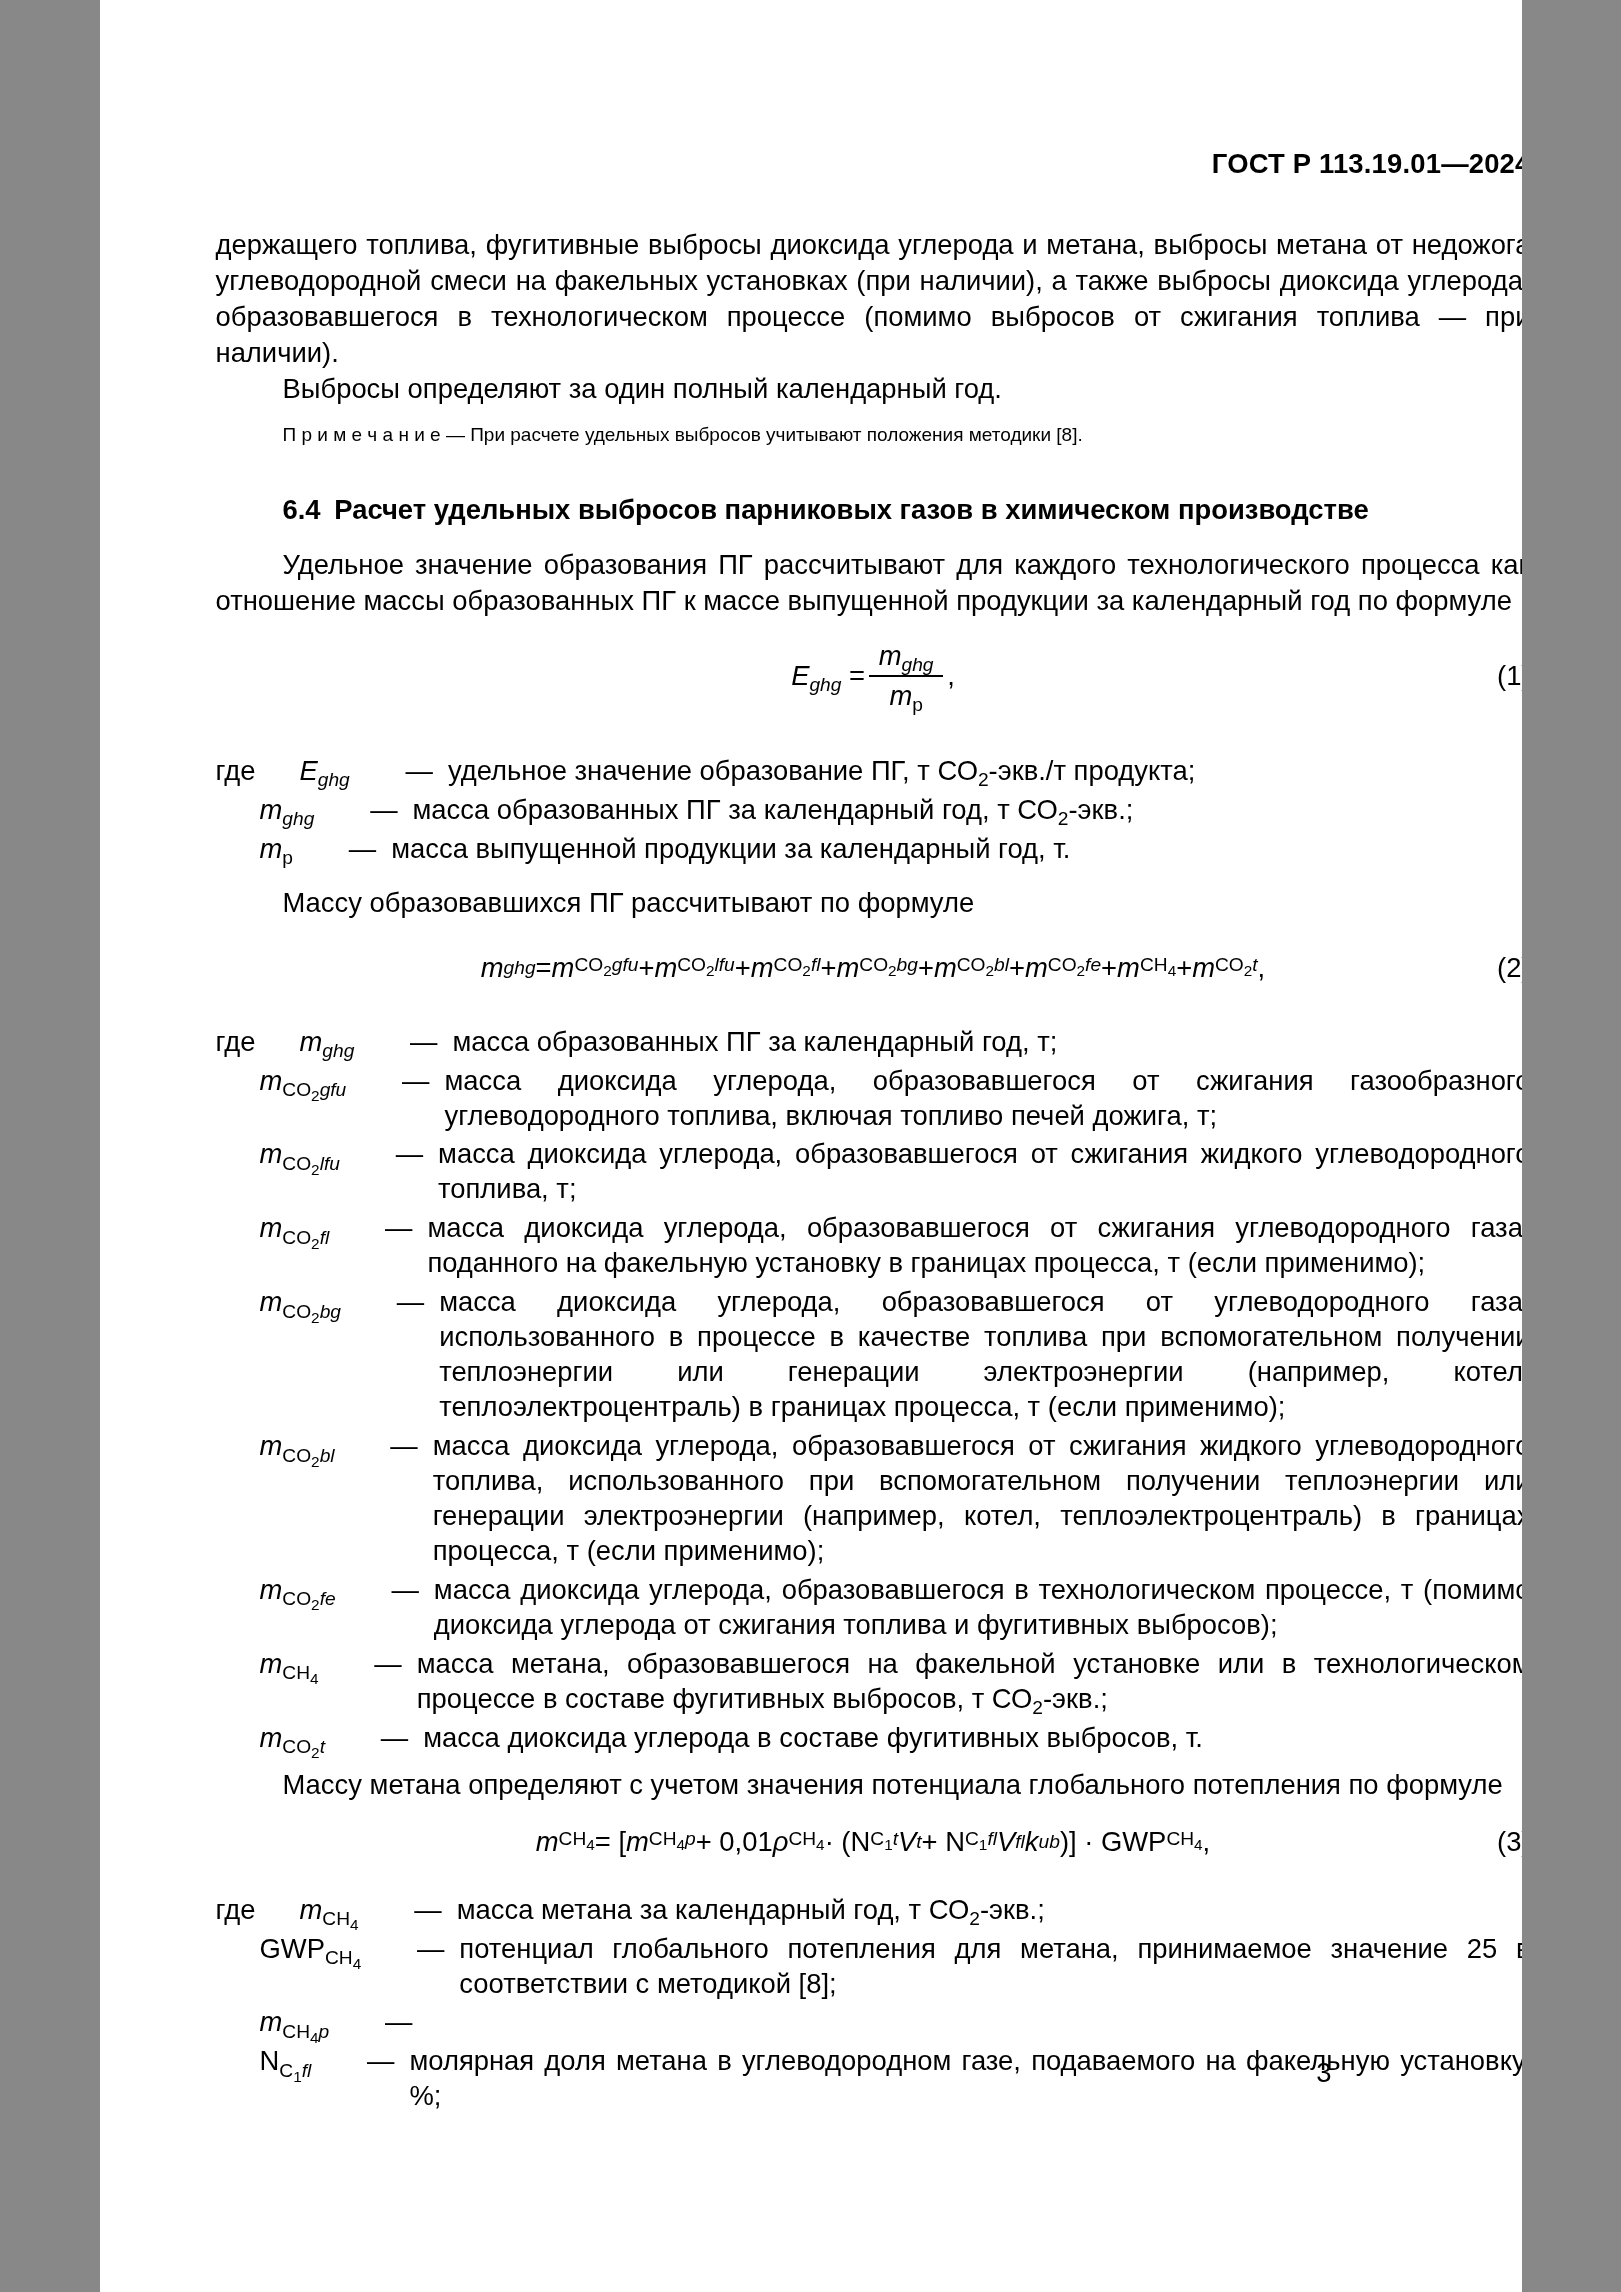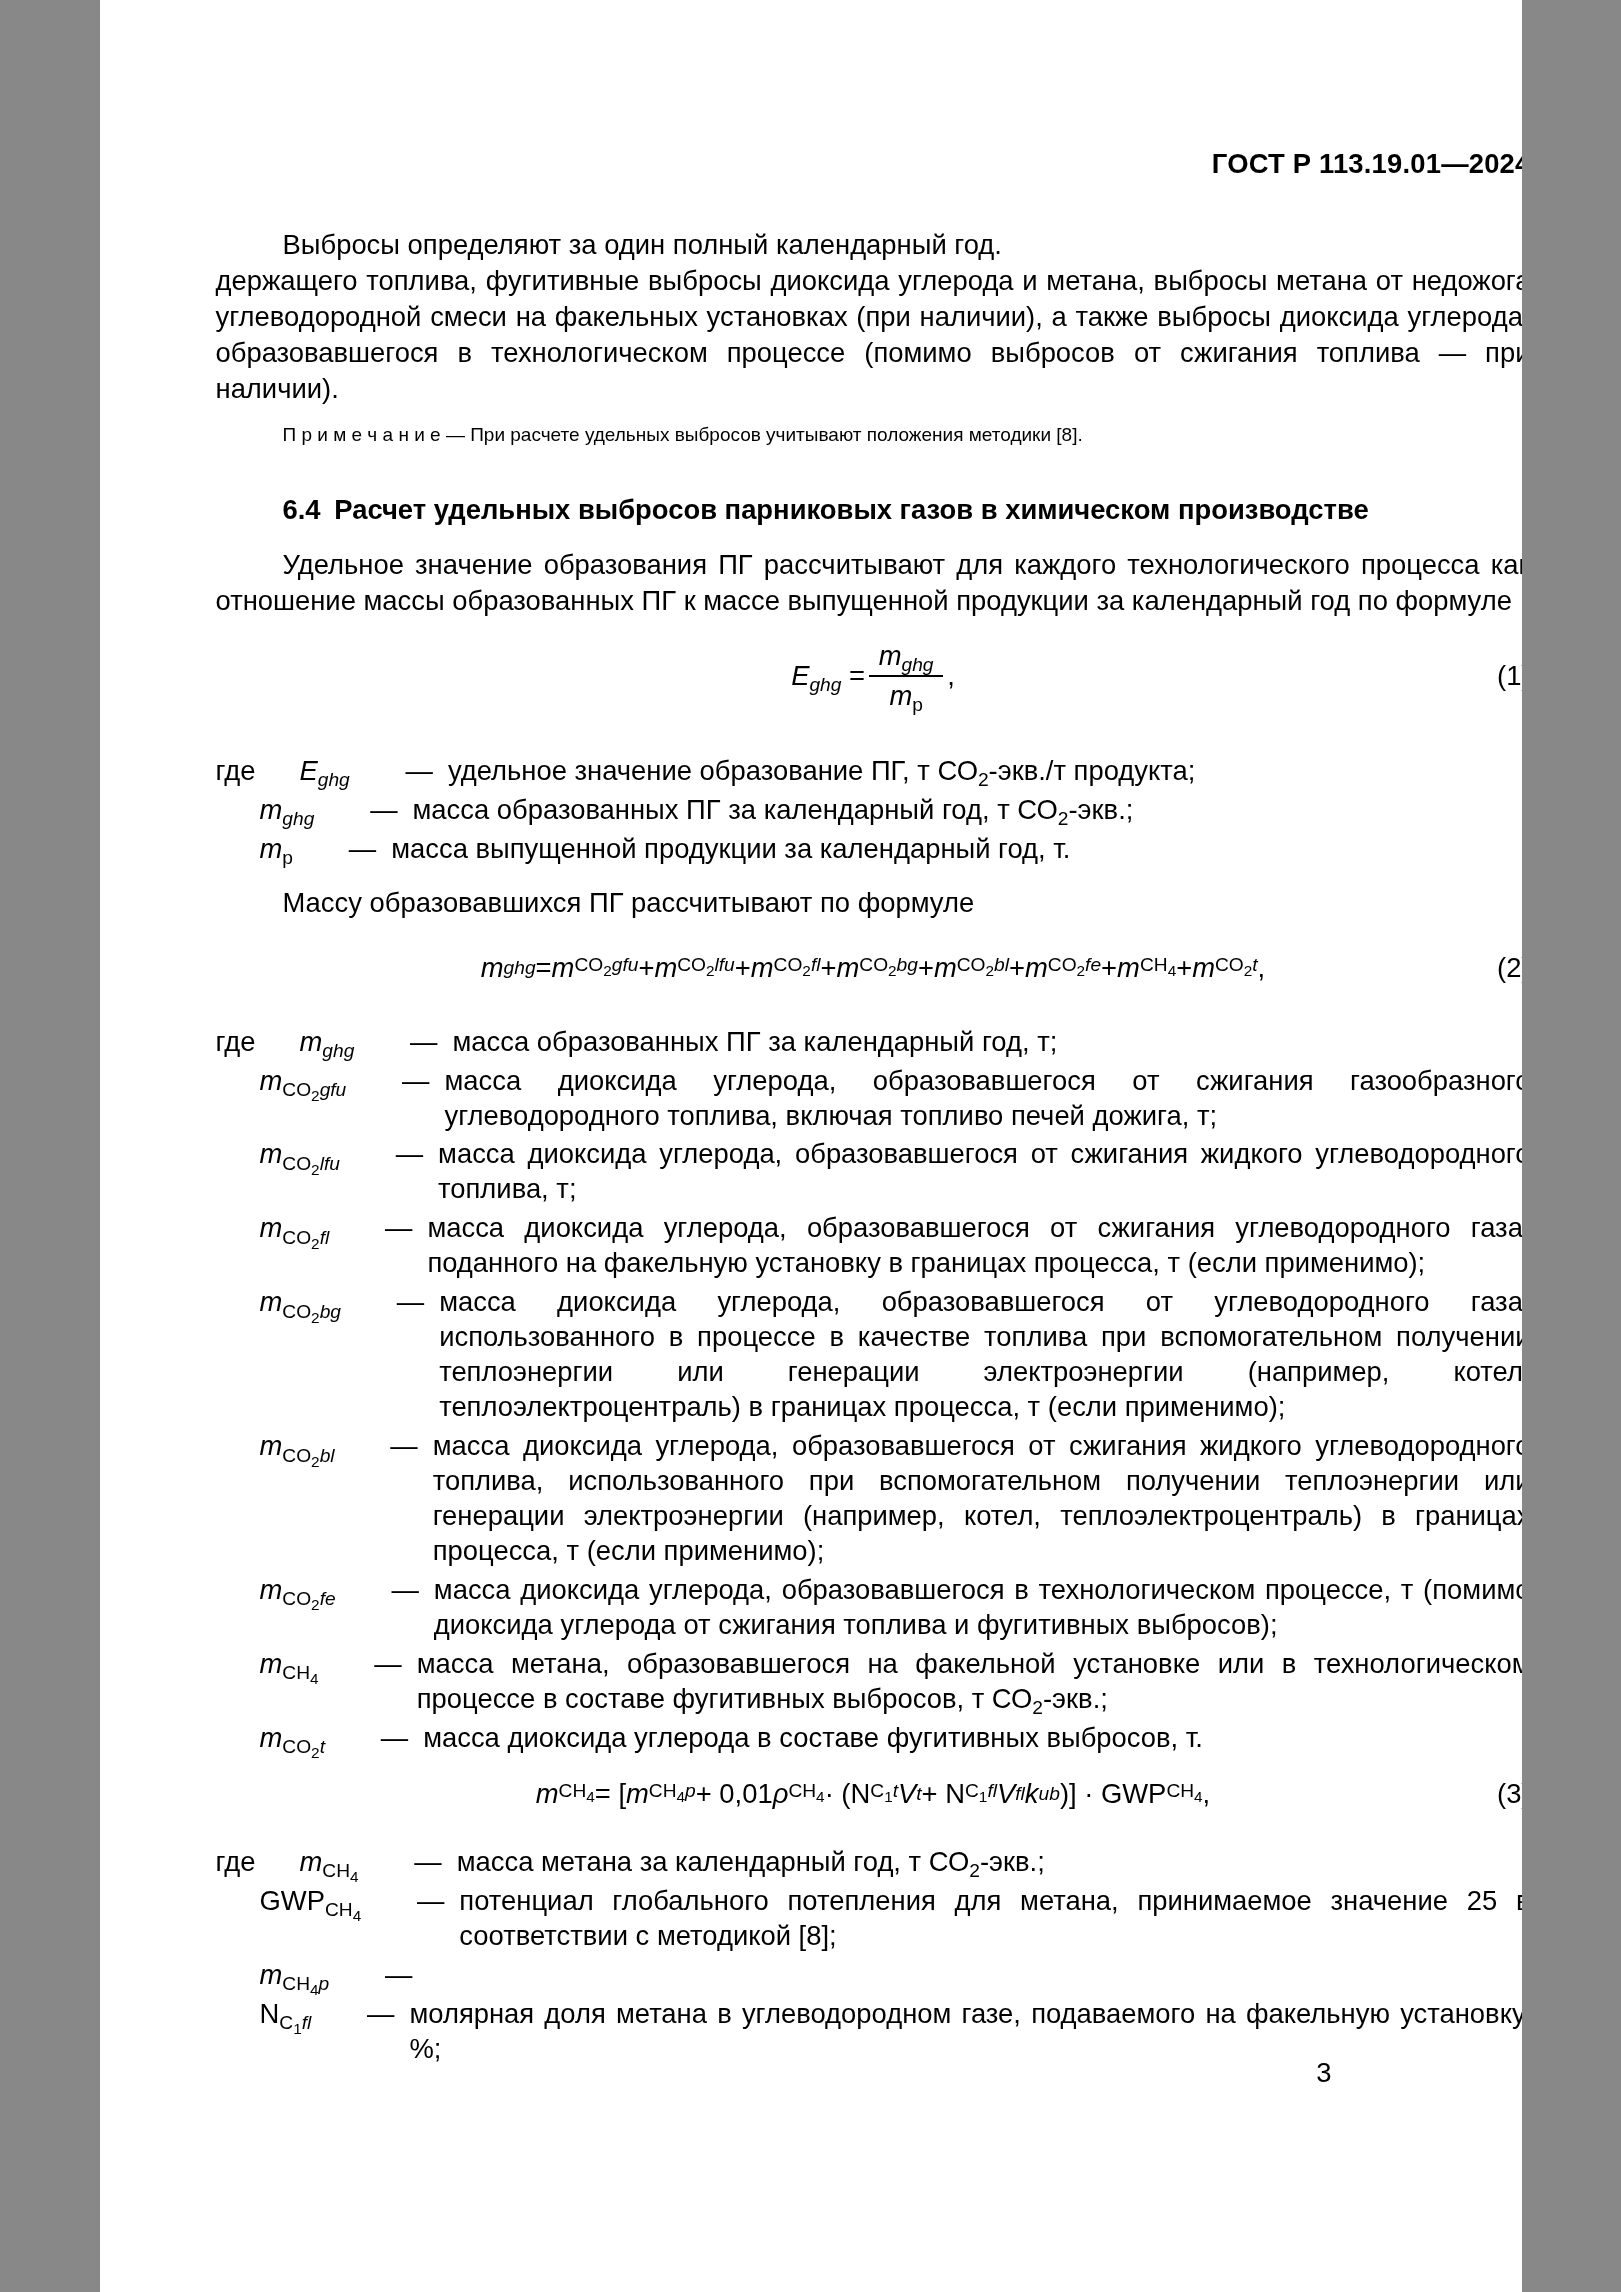--- a/index.html
+++ b/index.html
@@ -89,22 +89,22 @@
   }
 </style>
 </head>
 <body>
 
 <div class="page">
   <div class="content">
 
     <div class="doc-header">ГОСТ Р 113.19.01—2024</div>
 
+    <p class="para">держащего топлива, фугитивные выбросы диоксида углерода и метана, выбросы метана от недожога углеводородной смеси на факельных установках (при наличии), а также выбросы диоксида углерода, образовавшегося в технологическом процессе (помимо выбросов от сжигания топлива — при наличии).</p>
     <p class="para left indent">Выбросы определяют за один полный календарный год.</p>
-    <p class="para">держащего топлива, фугитивные выбросы диоксида углерода и метана, выбросы метана от недожога углеводородной смеси на факельных установках (при наличии), а также выбросы диоксида углерода, образовавшегося в технологическом процессе (помимо выбросов от сжигания топлива — при наличии).</p>
     <p class="note">П р и м е ч а н и е  —  При расчете удельных выбросов учитывают положения методики [8].</p>
 
     <h2 class="heading"><span class="hnum">6.4</span><span>Расчет удельных выбросов парниковых газов в химическом производстве</span></h2>
 
     <p class="para indent para-intro">Удельное значение образования ПГ рассчитывают для каждого технологического процесса как отношение массы образованных ПГ к массе выпущенной продукции за календарный год по формуле</p>
 
     <div class="formula formula-1">
       <span class="fline">
         <span><i>E</i><sub><i>ghg</i></sub> = </span>
         <span class="frac">
@@ -218,20 +218,21 @@
         <div class="trow">
           <span class="t-lead">
             <span class="t-pre"></span>
             <span class="t-sym"><i>m</i><sub>CO<sub>2</sub><i>t</i></sub></span>
             <span class="t-dash">—</span>
           </span>
           <span class="t-desc">масса диоксида углерода в составе фугитивных выбросов, т.</span>
         </div>
       </div>
 
+    <p class="para para-m2 indent">Массу метана определяют с учетом значения потенциала глобального потепления по формуле</p>
 
     <div class="formula formula-3">
       <span class="fline"><i>m</i><sub>CH<sub>4</sub></sub> = [<i>m</i><sub>CH<sub>4</sub><i>p</i></sub> + 0,01<i>ρ</i><sub>CH<sub>4</sub></sub> · (N<sub>C<sub>1</sub><i>t</i></sub> <i>V</i><sub><i>t</i></sub> + N<sub>C<sub>1</sub><i>fl</i></sub> <i>V</i><sub><i>fl</i></sub> <i>k</i><sub><i>ub</i></sub>)] · GWP<sub>CH<sub>4</sub></sub>,</span>
       <span class="eqno">(3)</span>
     </div>
 
     <div class="terms terms-3">
         <div class="trow">
           <span class="t-lead">
             <span class="t-pre">где </span>

